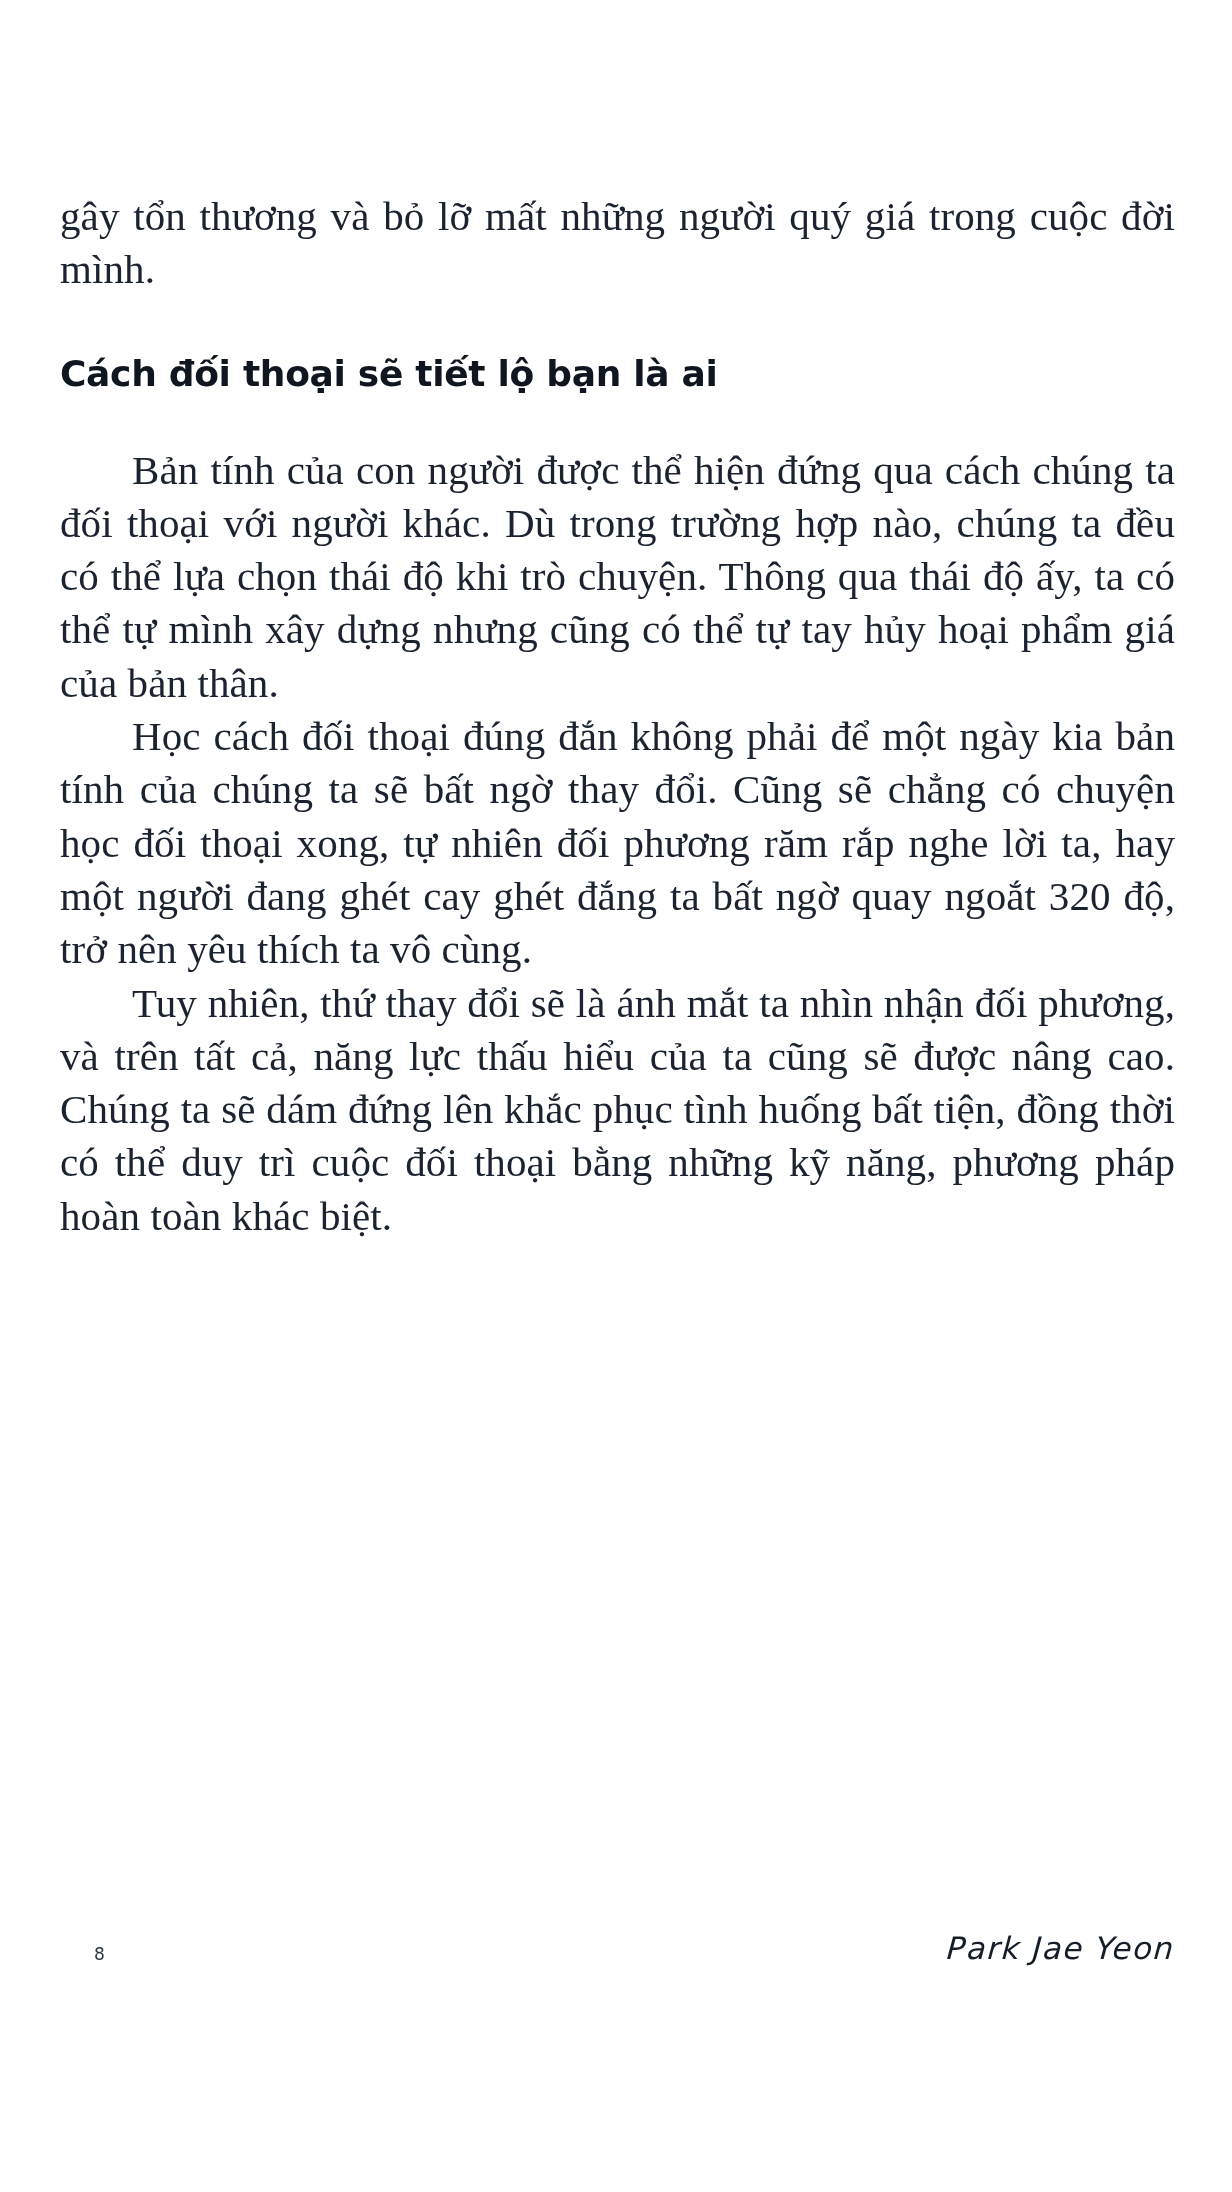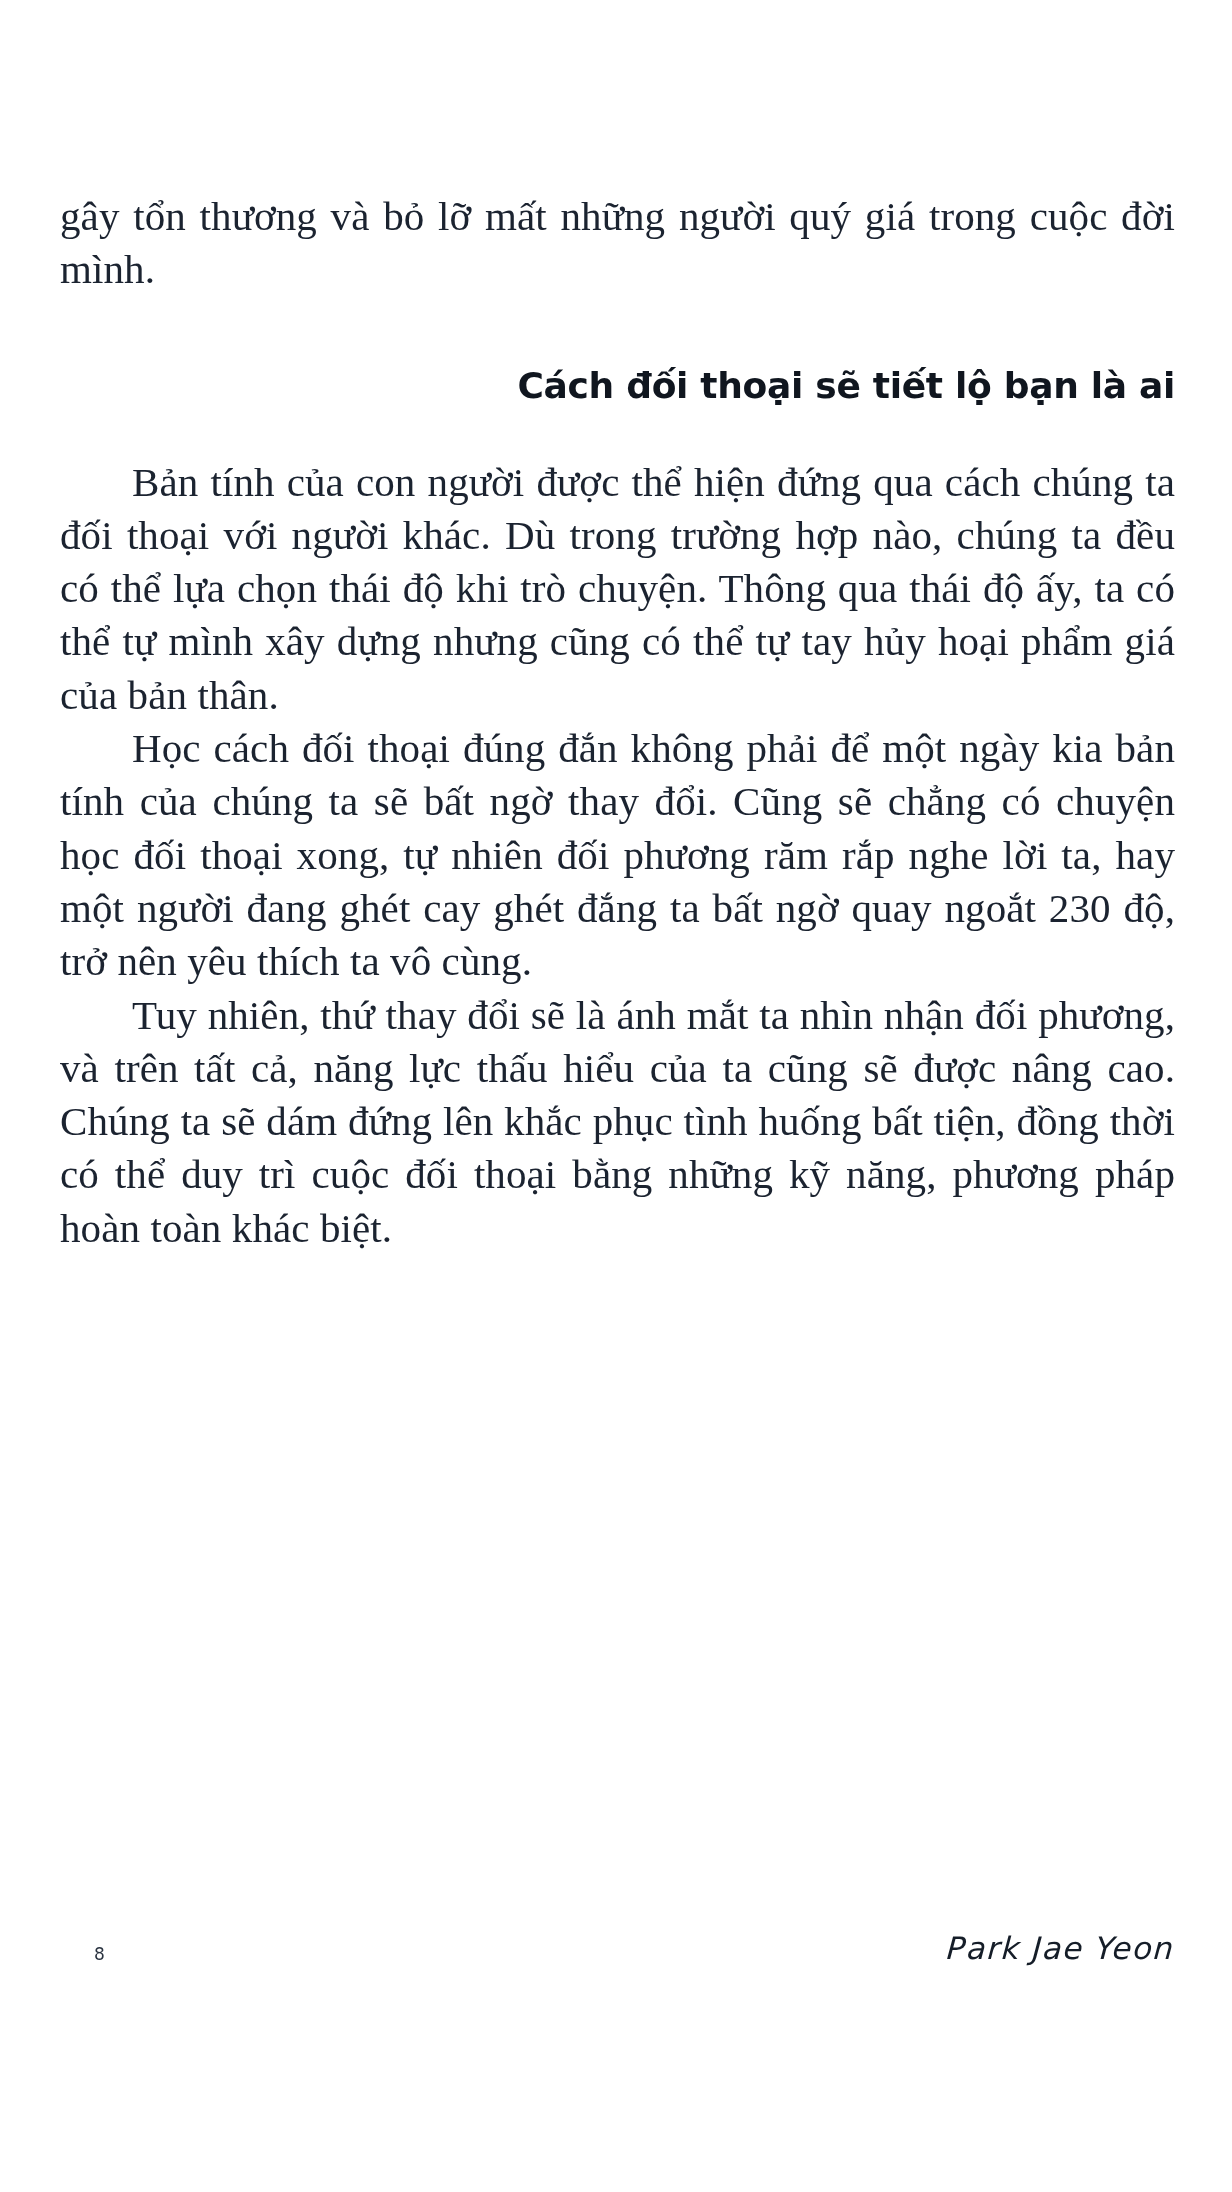--- a/index.html
+++ b/index.html
@@ -23,32 +23,31 @@
     background: #ffffff;
   }
   .content {
     position: absolute;
     left: 60px;
     top: 190px;
     width: 1115px;
   }
   p, h2 {
     margin: 0;
-    text-align: right;
   }
   .para {
     font-size: 41px;
     line-height: 1.30;
     text-align: justify;
     text-justify: inter-word;
     letter-spacing: 0.1px;
     color: #1b2330;
   }
   .para.first {
-    margin-bottom: 12px;
+    margin-bottom: 0;
     font-family: Liberation Serif, serif;
   }
   .indent {
     text-indent: 72px;
   }
   .heading {
     font-family: "DejaVu Sans", sans-serif;
     font-weight: bold;
     font-size: 36px;
     line-height: 1.25;
@@ -95,21 +94,21 @@
     <p class="para first">gây tổn thương và bỏ lỡ mất những người quý giá trong cuộc đời mình.</p>
 
     <div class="sp-after-intro"></div>
 
     <h2 class="heading">Cách đối thoại sẽ tiết lộ bạn là ai</h2>
 
     <div class="sp-after-h1"></div>
 
     <p class="para indent">Bản tính của con người được thể hiện đứng qua cách chúng ta đối thoại với người khác. Dù trong trường hợp nào, chúng ta đều có thể lựa chọn thái độ khi trò chuyện. Thông qua thái độ ấy, ta có thể tự mình xây dựng nhưng cũng có thể tự tay hủy hoại phẩm giá của bản thân.</p>
 
-    <p class="para indent">Học cách đối thoại đúng đắn không phải để một ngày kia bản tính của chúng ta sẽ bất ngờ thay đổi. Cũng sẽ chẳng có chuyện học đối thoại xong, tự nhiên đối phương răm rắp nghe lời ta, hay một người đang ghét cay ghét đắng ta bất ngờ quay ngoắt 230 độ, trở nên yêu thích ta vô cùng.</p>
+    <p class="para indent">Học cách đối thoại đúng đắn không phải để một ngày kia bản tính của chúng ta sẽ bất ngờ thay đổi. Cũng sẽ chẳng có chuyện học đối thoại xong, tự nhiên đối phương răm rắp nghe lời ta, hay một người đang ghét cay ghét đắng ta bất ngờ quay ngoắt 320 độ, trở nên yêu thích ta vô cùng.</p>
 
     <p class="para indent">Tuy nhiên, thứ thay đổi sẽ là ánh mắt ta nhìn nhận đối phương, và trên tất cả, năng lực thấu hiểu của ta cũng sẽ được nâng cao. Chúng ta sẽ dám đứng lên khắc phục tình huống bất tiện, đồng thời có thể duy trì cuộc đối thoại bằng những kỹ năng, phương pháp hoàn toàn khác biệt.</p>
 
     <div class="sp-before-h2"></div>
 
 
     <div class="sp-after-h2"></div>
 
   </div>
 

